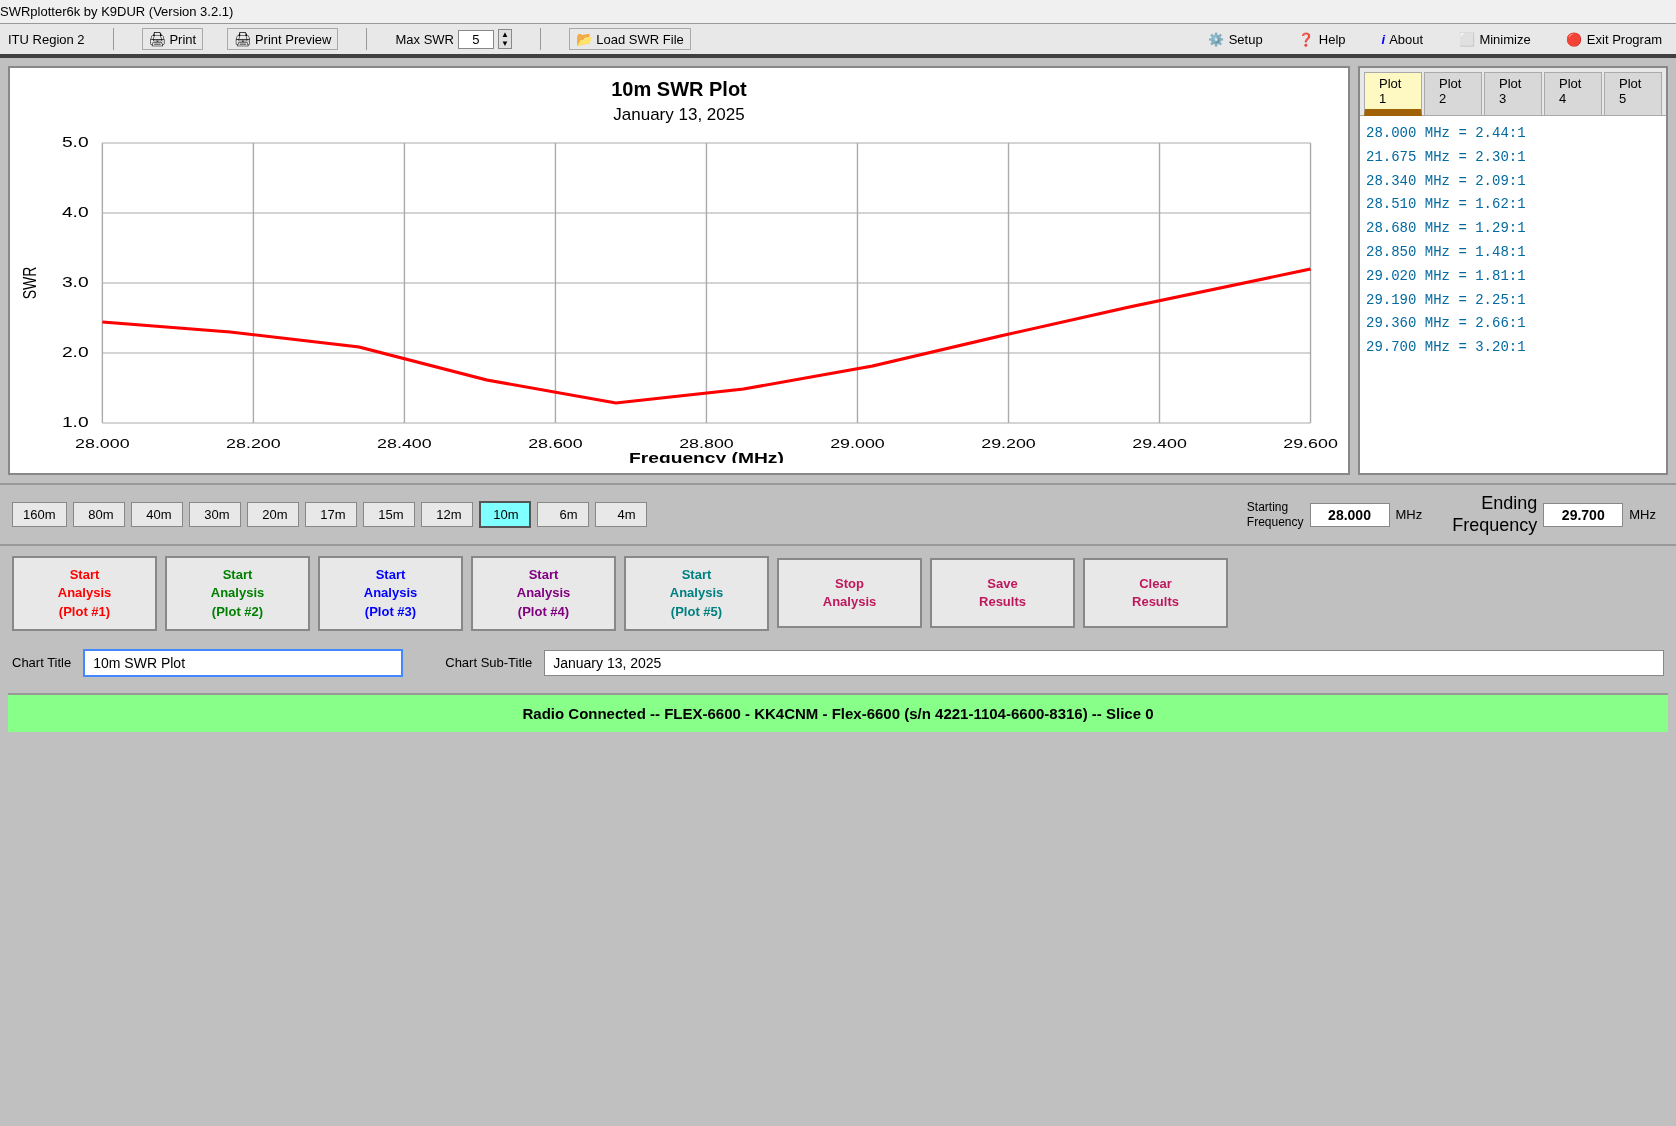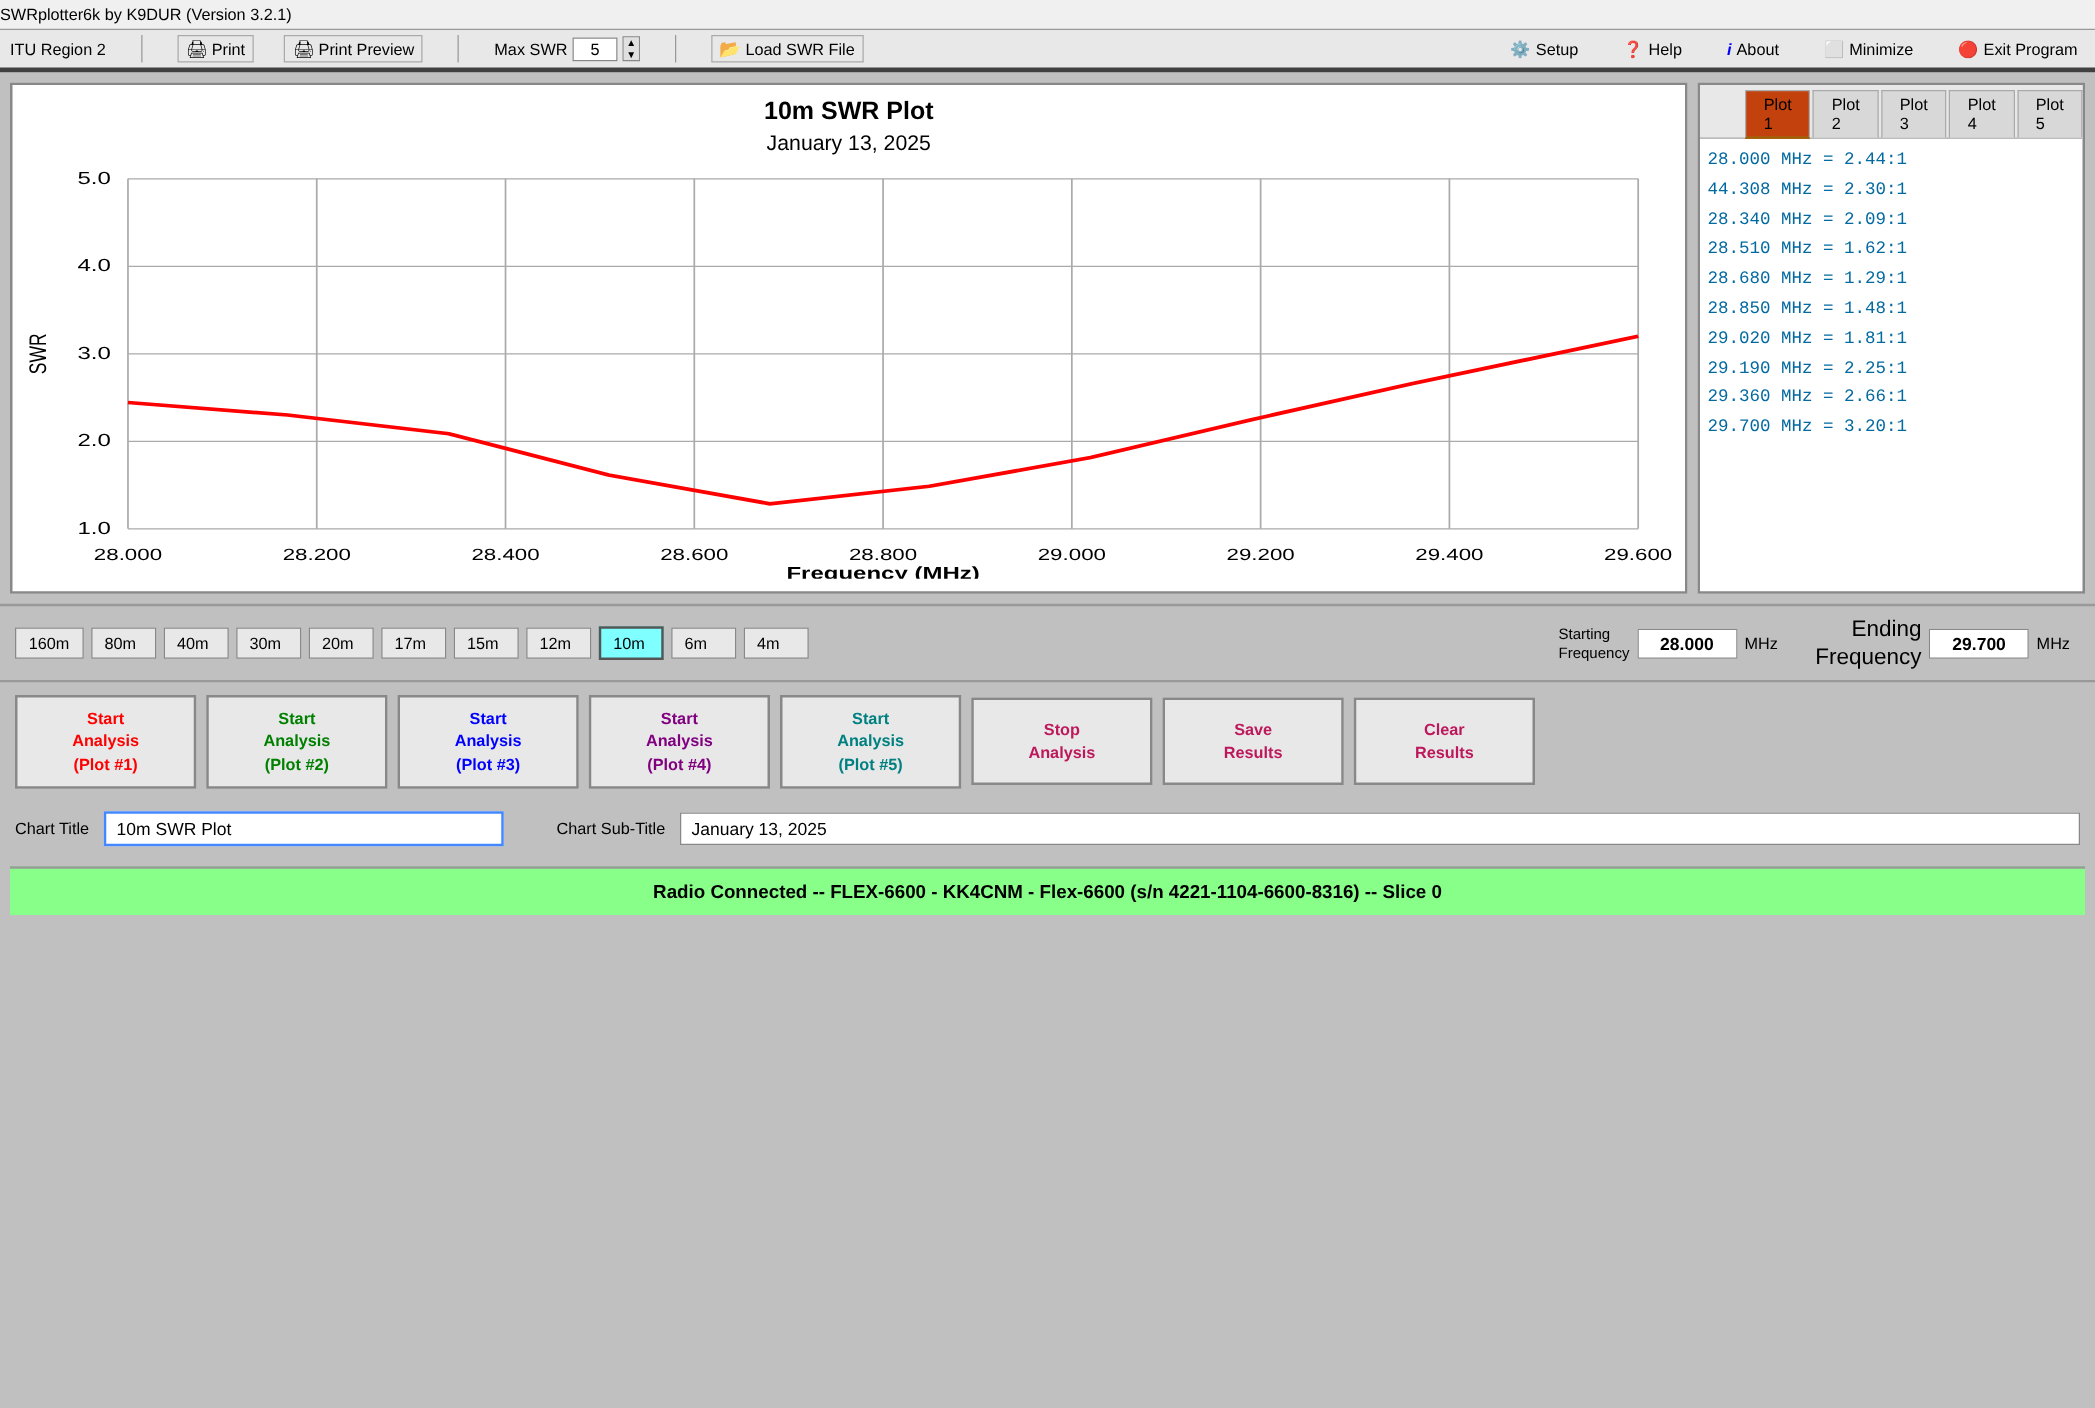--- a/index.html
+++ b/index.html
@@ -112,24 +112,23 @@
     }
     .plot-tab {
       padding: 3px 14px;
       border: 1px solid #aaa;
       border-bottom: none;
       background: #d8d8d8;
       cursor: pointer;
       font-size: 13px;
     }
     .plot-tab.active {
-      background: #c2410c;
-      border-bottom: 2px solid #a16207;
+      background: #fef9c3;
+      border-bottom: 7px solid #a16207;
       margin-bottom: -1px;
-      margin-left: 32px;
     }
     #data-list {
       flex: 1;
       overflow-y: auto;
       padding: 6px;
       font-family: Liberation Mono, monospace;
       font-size: 14px;
       color: #0369a1;
       line-height: 1.7;
     }
@@ -143,21 +142,21 @@
       border-top: 2px solid #999;
       border-bottom: 2px solid #999;
     }
     .band-btn {
       padding: 4px 10px;
       border: 1px solid #888;
       background: #e8e8e8;
       cursor: pointer;
       font-size: 13px;
       min-width: 52px;
-      text-align: left;
+      text-align: right;
     }
     .band-btn.active {
       background: #7fffff;
       border: 2px solid #555;
     }
     .freq-value {
       border: 1px solid #888;
       background: white;
       padding: 3px 8px;
       font-size: 14px;
@@ -333,21 +332,21 @@
   <div id="right-panel">
     <div id="plot-tabs">
     <div class="plot-tab active">Plot 1</div>
         <div class="plot-tab">Plot 2</div>
         <div class="plot-tab">Plot 3</div>
         <div class="plot-tab">Plot 4</div>
         <div class="plot-tab">Plot 5</div>
       </div>
     <div id="data-list">
     <div>28.000 MHz = 2.44:1</div>
-        <div>44.308 MHz = 2.30:1</div>
+        <div>21.675 MHz = 2.30:1</div>
         <div>28.340 MHz = 2.09:1</div>
         <div>28.510 MHz = 1.62:1</div>
         <div>28.680 MHz = 1.29:1</div>
         <div>28.850 MHz = 1.48:1</div>
         <div>29.020 MHz = 1.81:1</div>
         <div>29.190 MHz = 2.25:1</div>
         <div>29.360 MHz = 2.66:1</div>
         <div>29.700 MHz = 3.20:1</div>
       </div>
 

